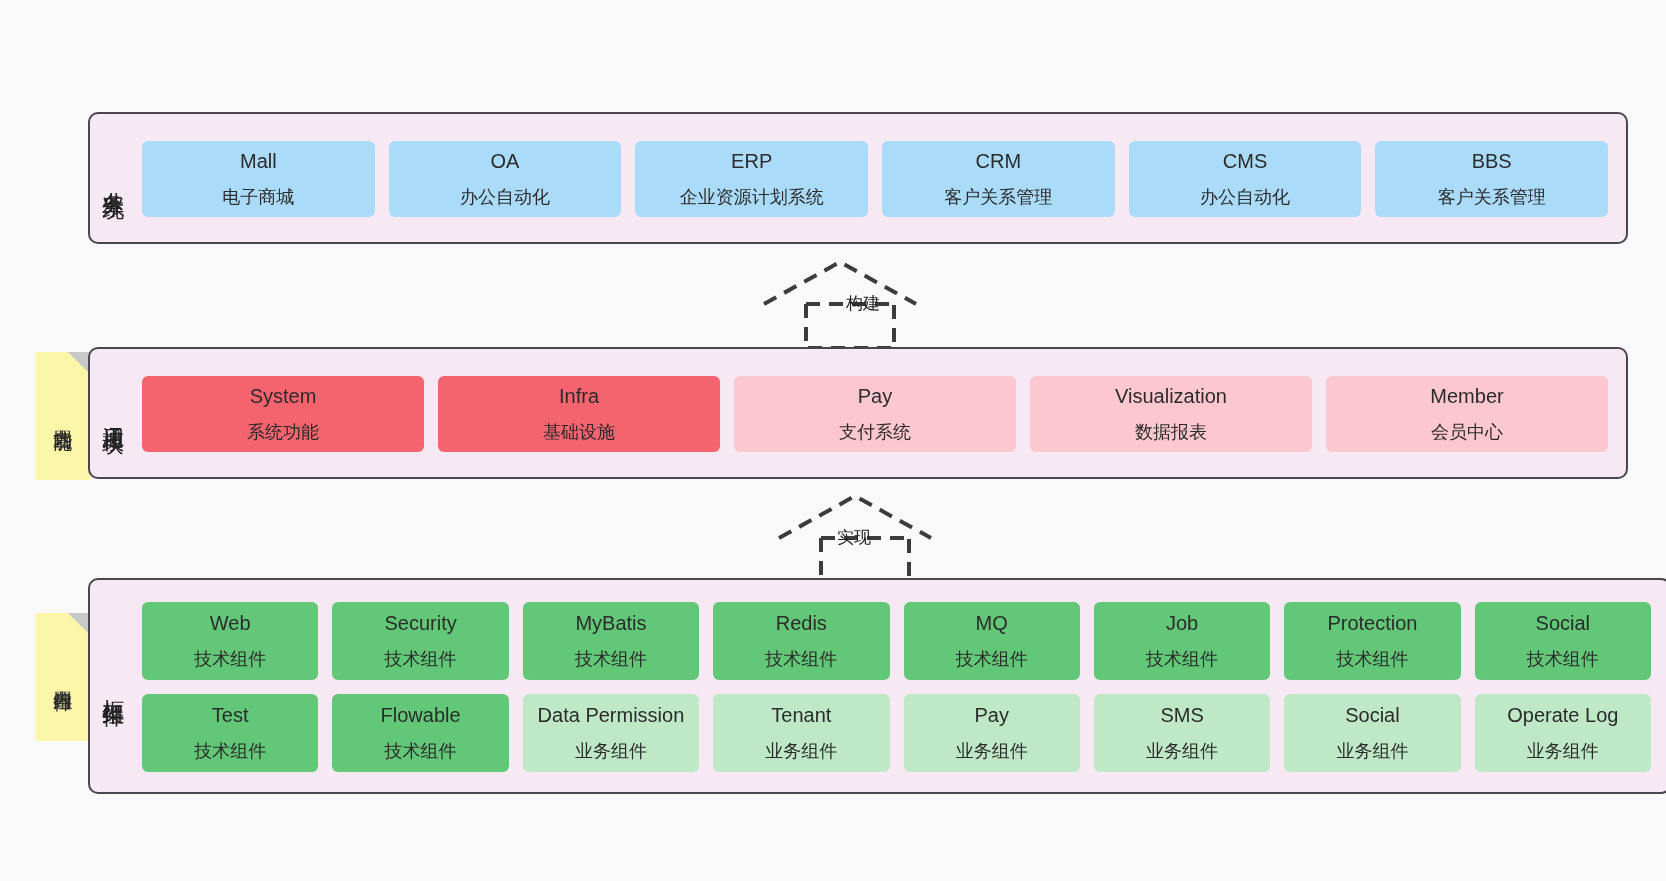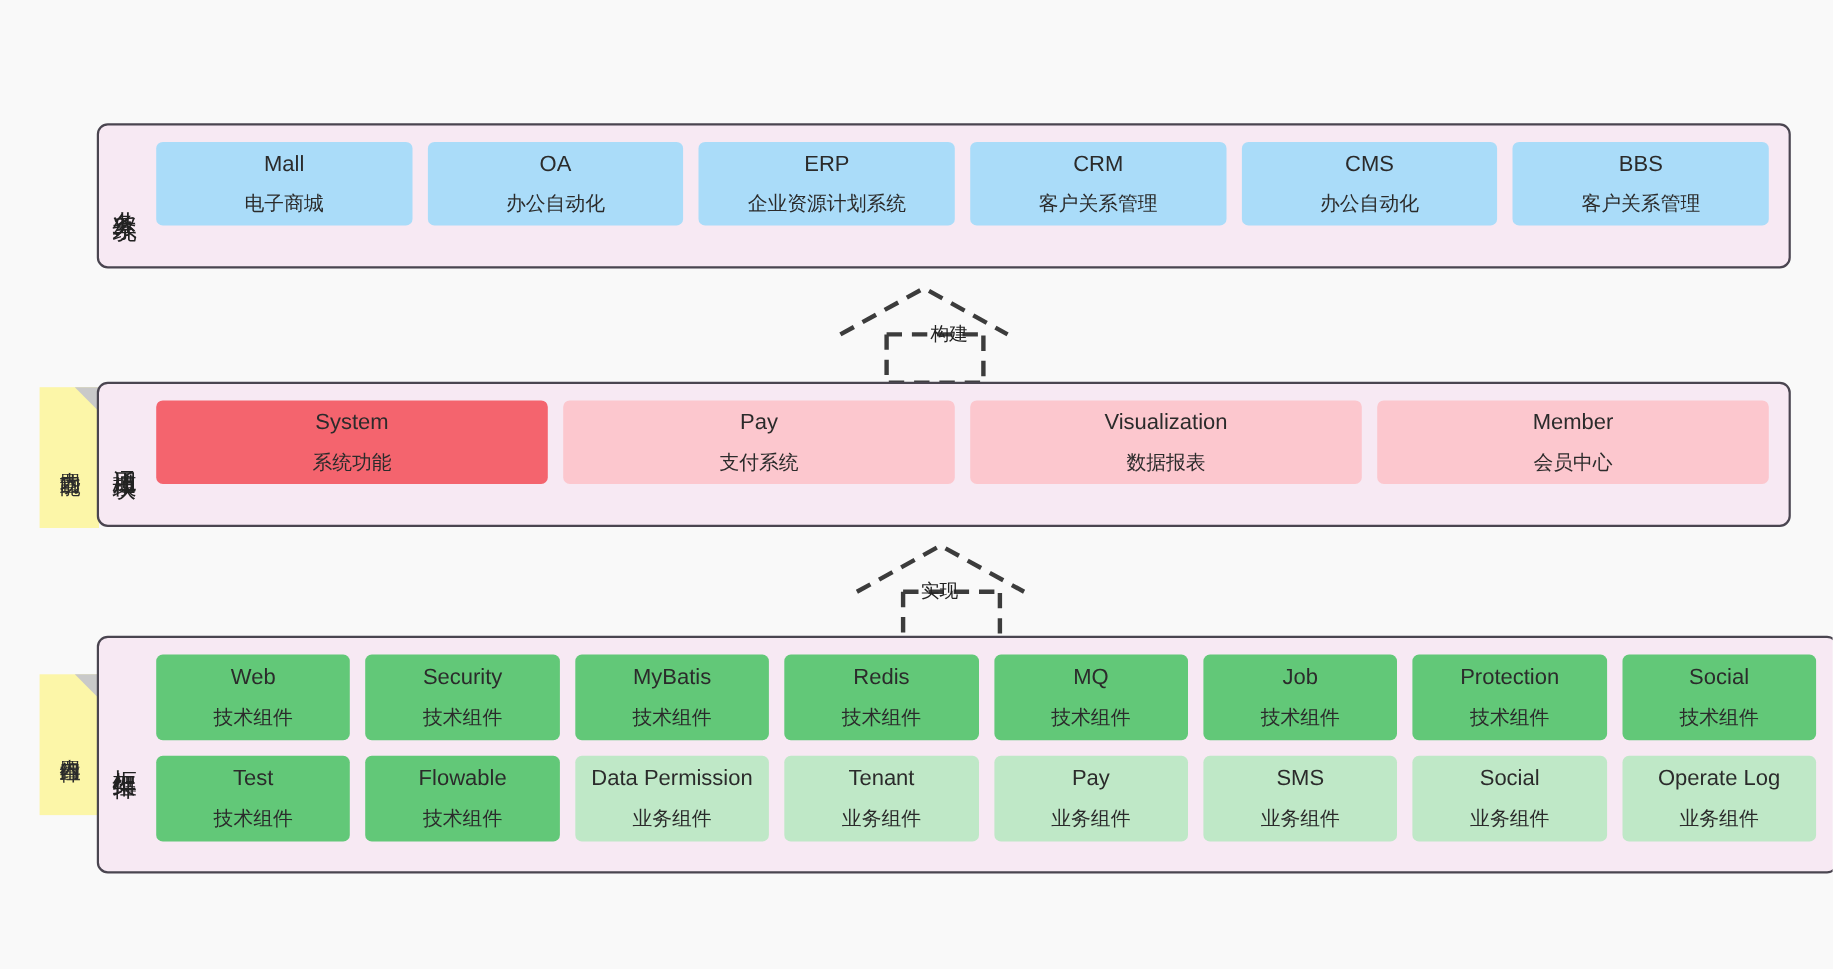--- a/index.html
+++ b/index.html
@@ -46,23 +46,23 @@
     text-orientation: upright;
     letter-spacing: 2px;
     white-space: nowrap;
     user-select: none;
   }
 
   .layer-body {
     flex: 1 1 auto;
     display: flex;
     flex-direction: column;
-    justify-content: flex-start;
+    justify-content: center;
     gap: 14px;
-    padding: 15px 18px 0 6px;
+    padding: 2px 18px 0 6px;
   }
 
   .card-row {
     display: flex;
     gap: 14px;
     align-items: stretch;
   }
 
   .card {
     flex: 1 1 0;
@@ -212,20 +212,24 @@
   </div>
 
   <div class="layer" id="layer-common">
     <div class="layer-title">通用模块</div>
     <div class="layer-body">
       <div class="card-row">
         <div class="card c-red">
           <span class="card-title">System</span>
           <span class="card-sub">系统功能</span>
         </div>
+        <div class="card c-red">
+          <span class="card-title">Infra</span>
+          <span class="card-sub">基础设施</span>
+        </div>
         <div class="card c-pink">
           <span class="card-title">Pay</span>
           <span class="card-sub">支付系统</span>
         </div>
         <div class="card c-pink">
           <span class="card-title">Visualization</span>
           <span class="card-sub">数据报表</span>
         </div>
         <div class="card c-pink">
           <span class="card-title">Member</span>

